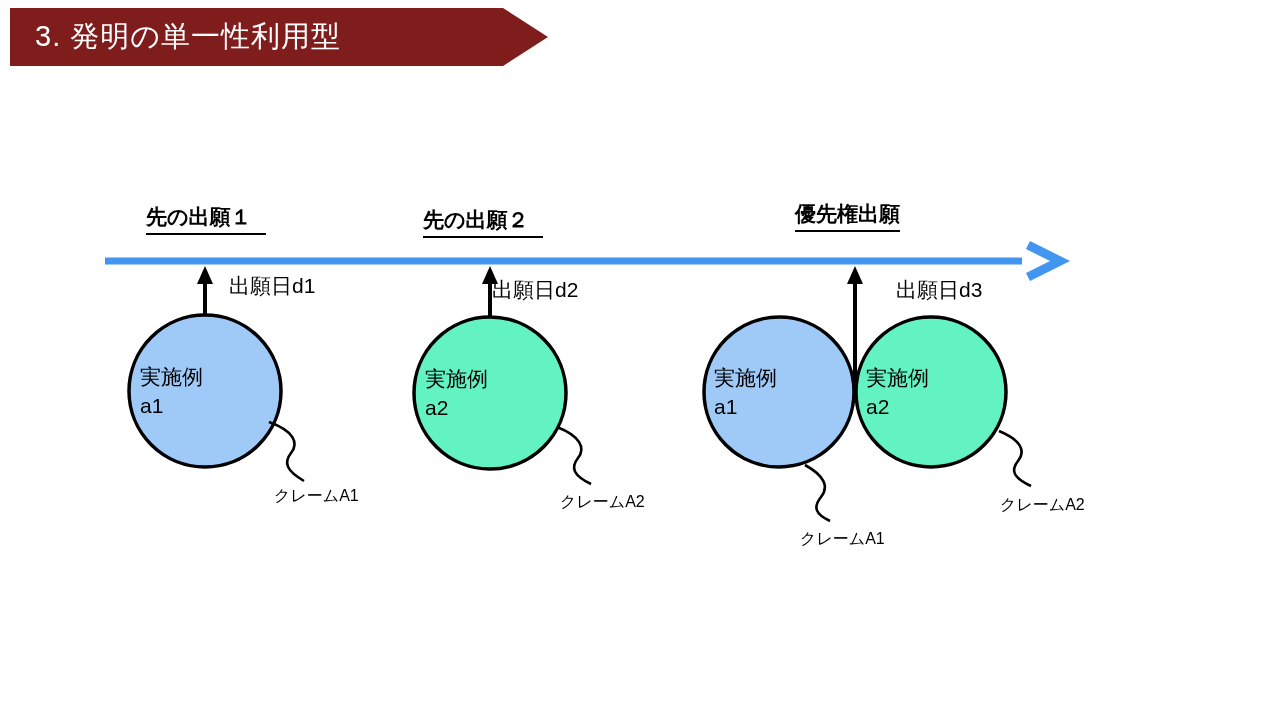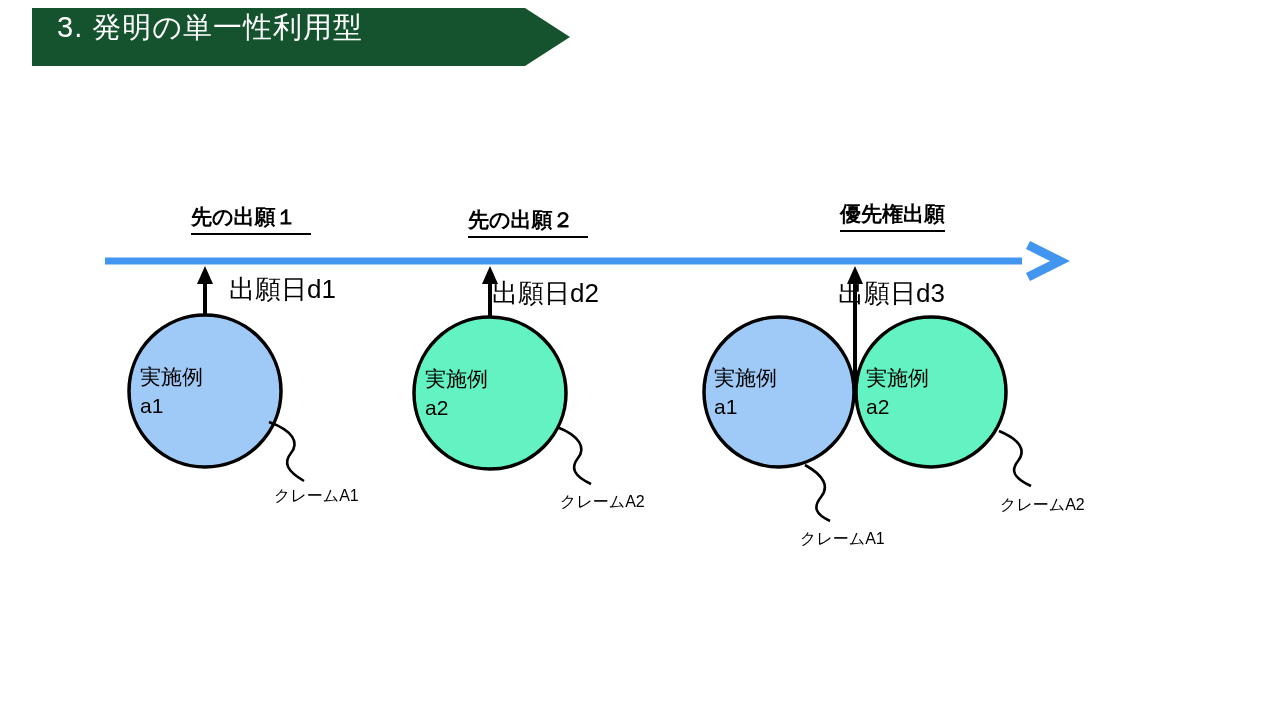--- a/index.html
+++ b/index.html
@@ -12,48 +12,46 @@
     overflow: hidden;
     font-family: "Liberation Sans", "DejaVu Sans", sans-serif;
     color: #000000;
   }
   .title-banner {
     position: absolute;
     left: 10px;
     top: 8px;
     width: 538px;
     height: 58px;
-    background: #14532d;
+    background: #7f1d1d;
     clip-path: polygon(0 0, calc(100% - 45px) 0, 100% 50%, calc(100% - 45px) 100%, 0 100%);
     display: flex;
-    align-items: flex-start;
+    align-items: center;
     padding-left: 25px;
     color: #ffffff;
     font-size: 29px;
     letter-spacing: 1px;
-    margin-left: 22px;
   }
   .diagram-svg {
     position: absolute;
     left: 0; top: 0;
     width: 1280px; height: 720px;
   }
   .app-label {
     position: absolute;
     font-size: 21px;
     font-weight: bold;
     border-bottom: 2.5px solid #000;
     padding-bottom: 2px;
     white-space: nowrap;
-    margin-left: 45px;
   }
   .app-label.pad { padding-right: 14px; }
   .date-label {
     position: absolute;
-    font-size: 26px;
+    font-size: 21px;
     white-space: nowrap;
   }
   .embodiment-label {
     position: absolute;
     width: 130px;
     text-align: left;
     font-size: 21px;
     line-height: 29px;
   }
   .claim-label {
@@ -95,21 +93,21 @@
     <path d="M 805,465 C 825,476 829,487 821,497 C 813,507 815,514 830,521" fill="none" stroke="#000" stroke-width="2.6"></path>
     <path d="M 999,431 C 1021,440 1026,451 1018,461 C 1010,471 1014,478 1031,486" fill="none" stroke="#000" stroke-width="2.6"></path>
   </svg>
 
   <div class="app-label pad" style="left:146px; top:203px;">先の出願１</div>
   <div class="app-label pad" style="left:423px; top:206px;">先の出願２</div>
   <div class="app-label" style="left:795px; top:200px;">優先権出願</div>
 
   <div class="date-label" style="left:229px; top:272px;">出願日d1</div>
   <div class="date-label" style="left:492px; top:276px;">出願日d2</div>
-  <div class="date-label" style="left:838px; top:276px;text-align:center;">出願日d3</div>
+  <div class="date-label" style="left:896px; top:276px;text-align:center;">出願日d3</div>
 
   <div class="embodiment-label" style="left:140px; top:362px;">
     <div>実施例</div>
     <div>a1</div>
   </div>
   <div class="embodiment-label" style="left:425px; top:364px;">
     <div>実施例</div>
     <div>a2</div>
   </div>
   <div class="embodiment-label" style="left:714px; top:363px;">

